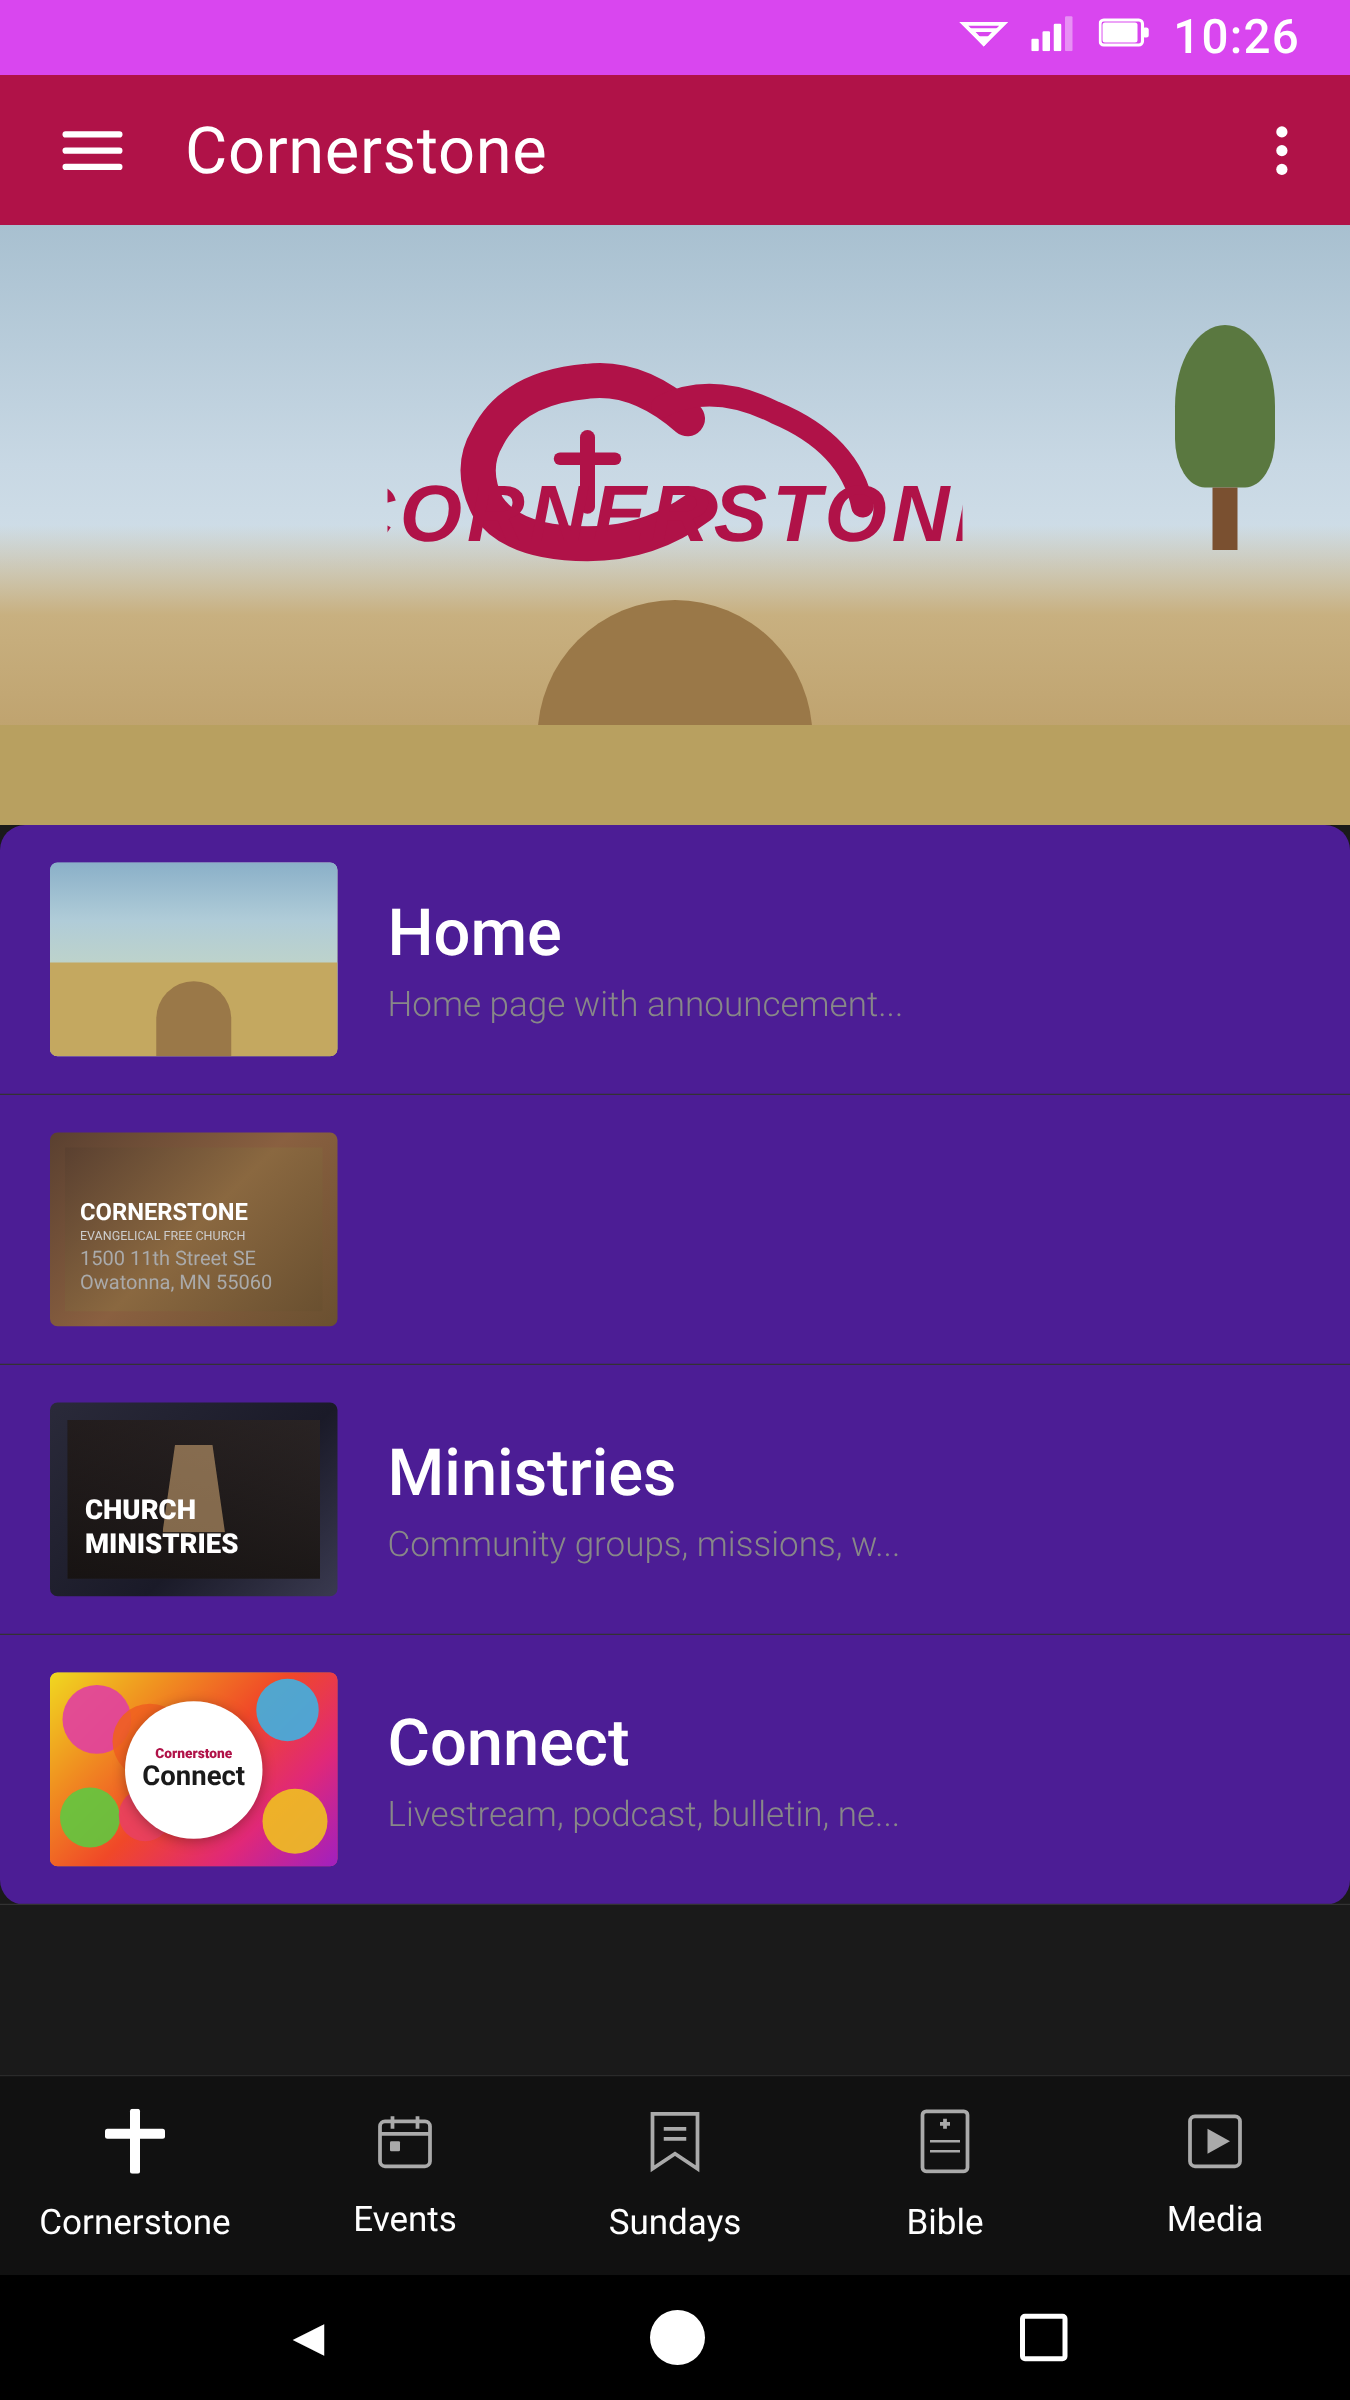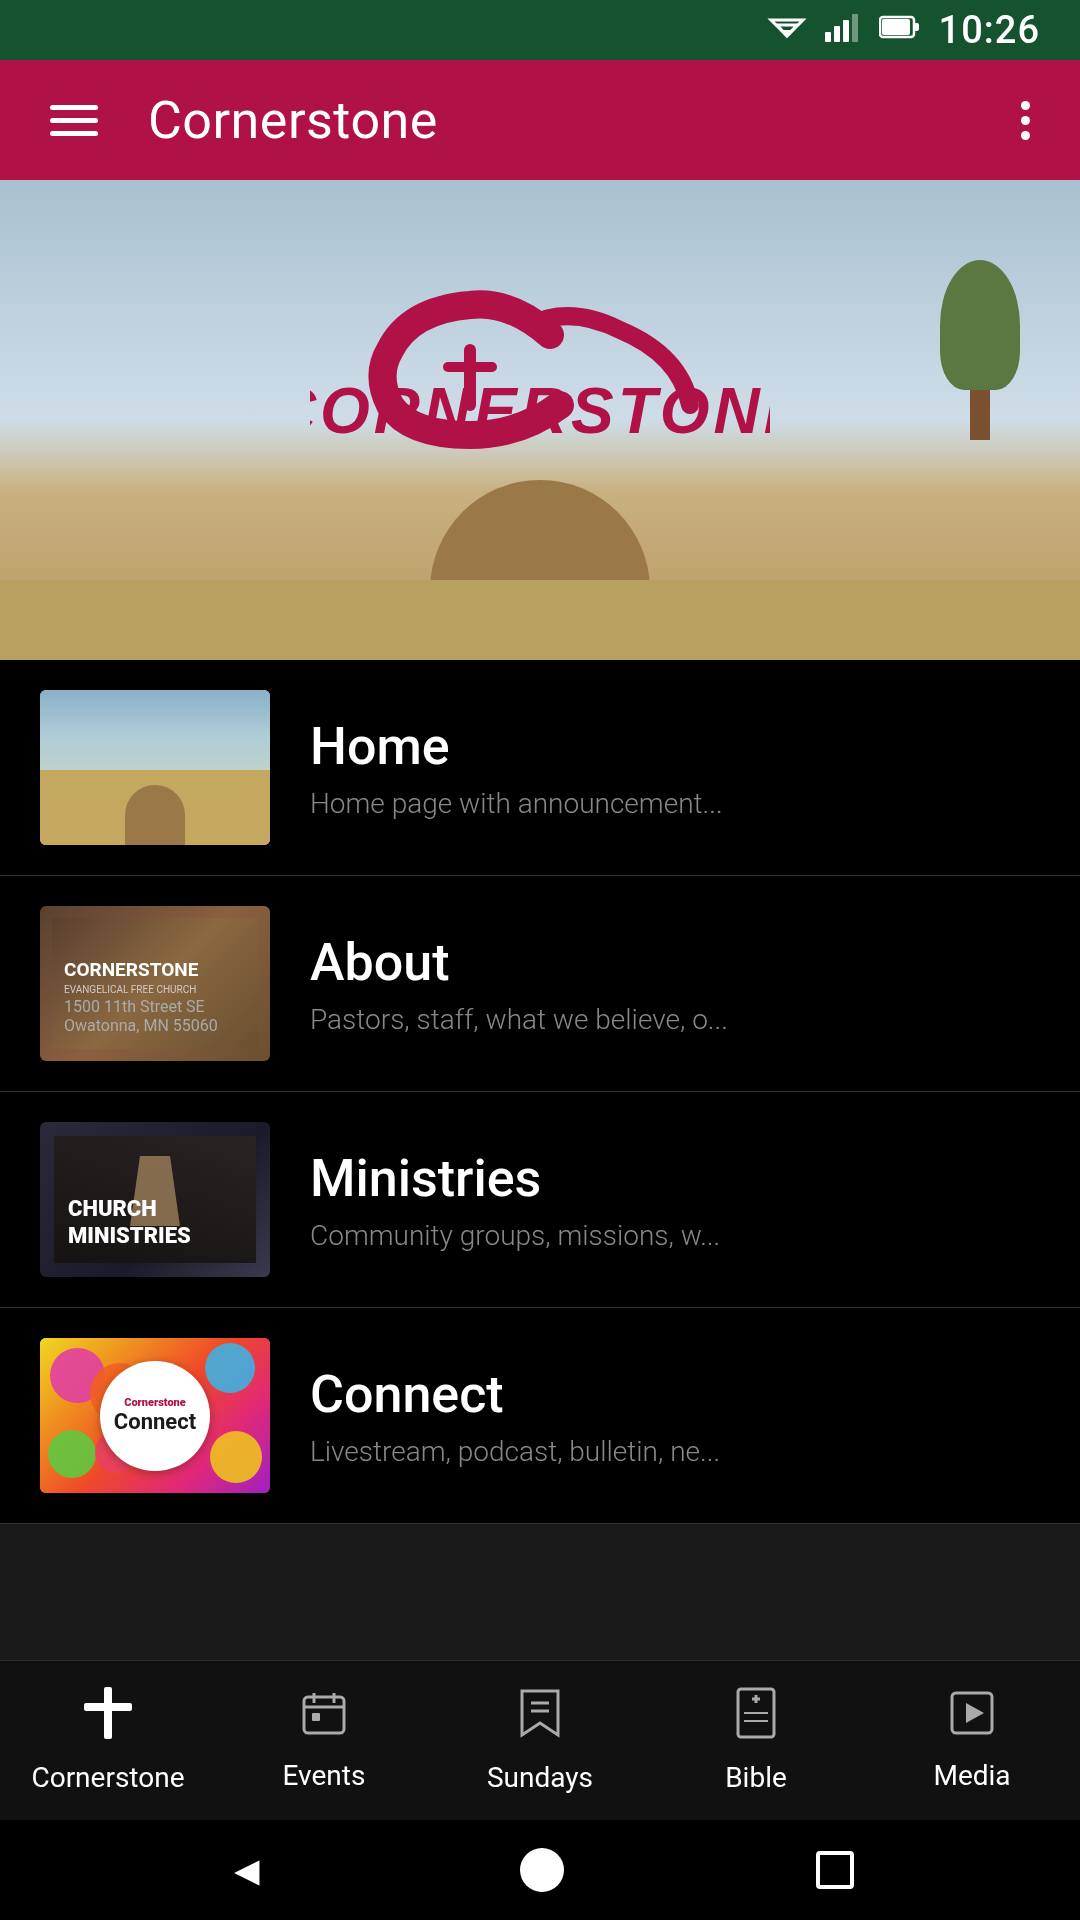--- a/index.html
+++ b/index.html
@@ -7,21 +7,21 @@
     body {
       width: 1080px;
       min-height: 1920px;
       background: #1a1a1a;
       font-family: 'Roboto', Arial, sans-serif;
       overflow-x: hidden;
     }
 
     
     .status-bar {
-      background: #14532d;
+      background: #d946ef;
       height: 60px;
       display: flex;
       align-items: center;
       justify-content: flex-end;
       padding: 0 40px;
       gap: 20px;
     }
     .status-icons {
       display: flex;
       align-items: center;
@@ -91,21 +91,22 @@
       background: linear-gradient(135deg, #8ab0c8 0%, #b0c8d8 30%, #d0dce8 50%, #b8c8a0 80%, #8a9870 100%);
       position: relative;
       display: flex;
       align-items: center;
       justify-content: center;
       overflow: hidden;
     }
 
     
     .menu-list {
-      background: #000000;
+      background: #4c1d95;
+      border-radius: 20px;
     }
     .menu-item {
       display: flex;
       align-items: center;
       padding: 30px 40px;
       border-bottom: 1px solid #333;
       cursor: pointer;
       min-height: 180px;
     }
     .menu-thumb {
@@ -322,24 +323,20 @@
   </div>
 
   <div class="menu-item">
     <div class="menu-thumb menu-thumb-about">
       <div style="width:100%;height:100%;background:linear-gradient(135deg,#5a4030 0%,#8a6840 50%,#6a5030 100%);position:relative;display:flex;flex-direction:column;justify-content:flex-end;padding:14px 12px;">
         <div style="color:white;font-size:19px;font-weight:700;line-height:1.2;">CORNERSTONE</div>
         <div style="color:#ccc;font-size:10px;margin-top:2px;">EVANGELICAL FREE CHURCH</div>
         <div style="color:#aaa;font-size:16px;margin-top:2px;">1500 11th Street SE Owatonna, MN 55060</div>
       </div>
     </div>
-    <div class="menu-text">
-      <div class="menu-item-title">About</div>
-      <div class="menu-item-desc">Pastors, staff, what we believe, o...</div>
-    </div>
   </div>
 
   <div class="menu-item">
     <div class="menu-thumb menu-thumb-ministries">
       <div style="width:100%;height:100%;background:linear-gradient(135deg,#1a1a2a 0%,#2a2a3a 60%,#3a3a4a 100%);position:relative;display:flex;flex-direction:column;justify-content:flex-end;padding:14px;">
 
         <div style="position:absolute;top:0;left:0;right:0;bottom:0;background:linear-gradient(180deg,rgba(40,30,20,0.6) 0%,rgba(20,15,10,0.8) 100%);"></div>
         <div style="position:absolute;top:20px;left:50%;transform:translateX(-50%);width:50px;height:70px;background:#c8a070;clip-path:polygon(20% 0%,80% 0%,100% 100%,0% 100%);opacity:0.6;"></div>
         <div style="position:relative;color:white;font-size:22px;font-weight:900;line-height:1.2;text-transform:uppercase;">CHURCH<br>MINISTRIES</div>
       </div>

